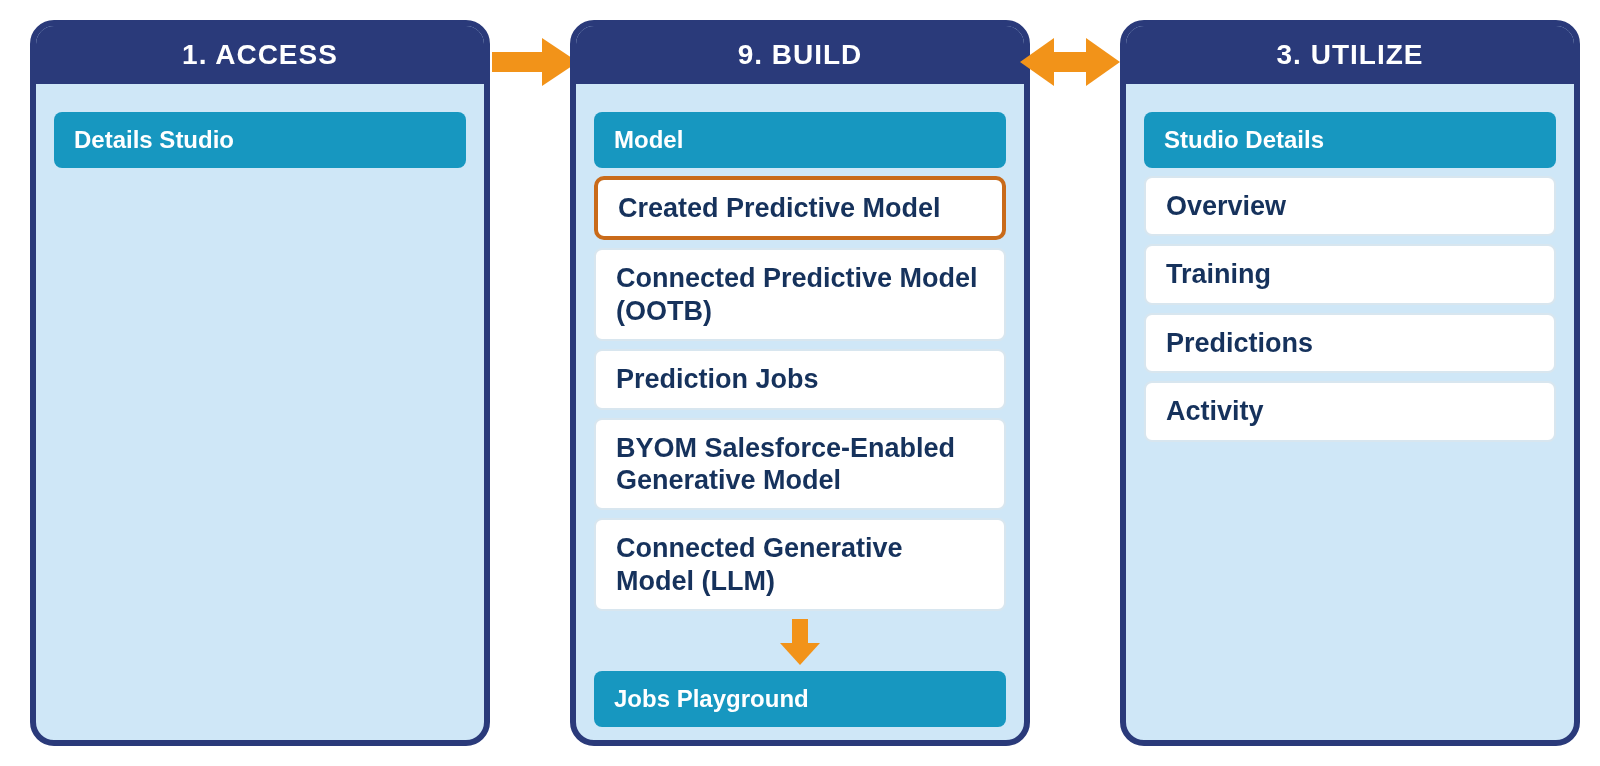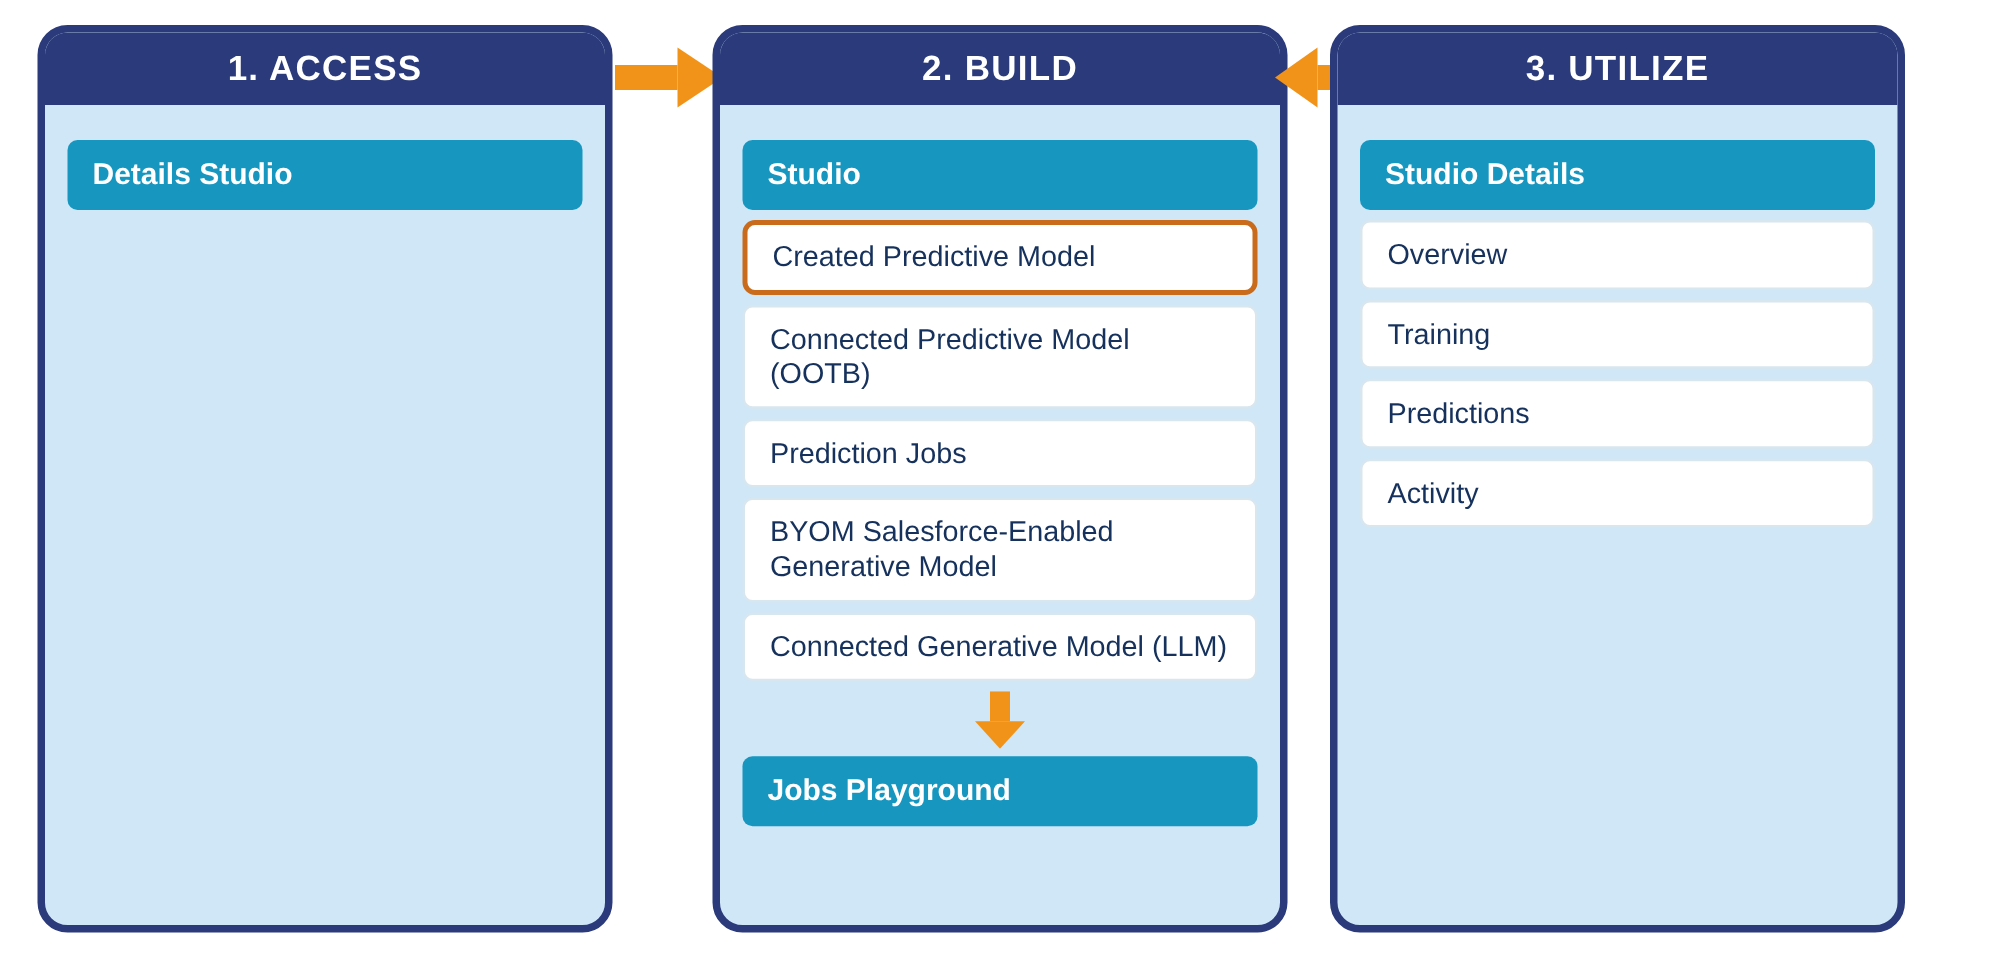--- a/index.html
+++ b/index.html
@@ -19,21 +19,21 @@
     top: 20px;
     width: 460px;
     height: 726px;
     border: 6px solid #2a3a7a;
     border-radius: 24px;
     background: #cfe7f7;
     overflow: hidden;
   }
   .panel-1 { left: 30px; }
   .panel-2 { left: 570px; }
-  .panel-3 { left: 1064px; }
+  .panel-3 { left: 1120px; }
   .panel-header {
     height: 58px;
     background: #2a3a7a;
     color: #ffffff;
     font-weight: 700;
     font-size: 28px;
     display: flex;
     align-items: center;
     justify-content: center;
     letter-spacing: 1px;
@@ -49,22 +49,22 @@
     font-size: 24px;
     font-weight: 700;
     margin-bottom: 8px;
   }
   .item {
     background: #ffffff;
     color: #16325c;
     border: 2px solid #d8e6ef;
     border-radius: 8px;
     padding: 12px 20px;
-    font-size: 23px;
-    font-weight: 400;
+    font-size: 27px;
+    font-weight: 700;
     margin-bottom: 8px;
     line-height: 1.2;
   }
   .item.highlight {
     border: 4px solid #c96b1a;
     border-radius: 10px;
   }
   .down-arrow-slot {
     display: flex;
     justify-content: center;
@@ -98,23 +98,23 @@
   <div class="arrow arrow-1">
     <svg width="86" height="56" viewBox="0 0 86 56">
       <g fill="#f29319">
         <rect x="0" y="18" width="50" height="20"></rect>
         <polygon points="50,4 86,28 50,52"></polygon>
       </g>
     </svg>
   </div>
 
   <div class="panel panel-2">
-    <div class="panel-header">2. BUILD</div>
+    <div class="panel-header">9. BUILD</div>
     <div class="panel-body">
-      <div class="pill">Studio</div>
+      <div class="pill">Model</div>
       <div class="item highlight">Created Predictive Model</div>
       <div class="item">Connected Predictive Model (OOTB)</div>
       <div class="item">Prediction Jobs</div>
       <div class="item">BYOM Salesforce-Enabled Generative Model</div>
       <div class="item">Connected Generative Model (LLM)</div>
       <div class="down-arrow-slot">
         <svg width="46" height="46" viewBox="0 0 46 46">
           <g fill="#f29319">
             <rect x="15" y="0" width="16" height="24"></rect>
             <polygon points="3,24 43,24 23,46"></polygon>

